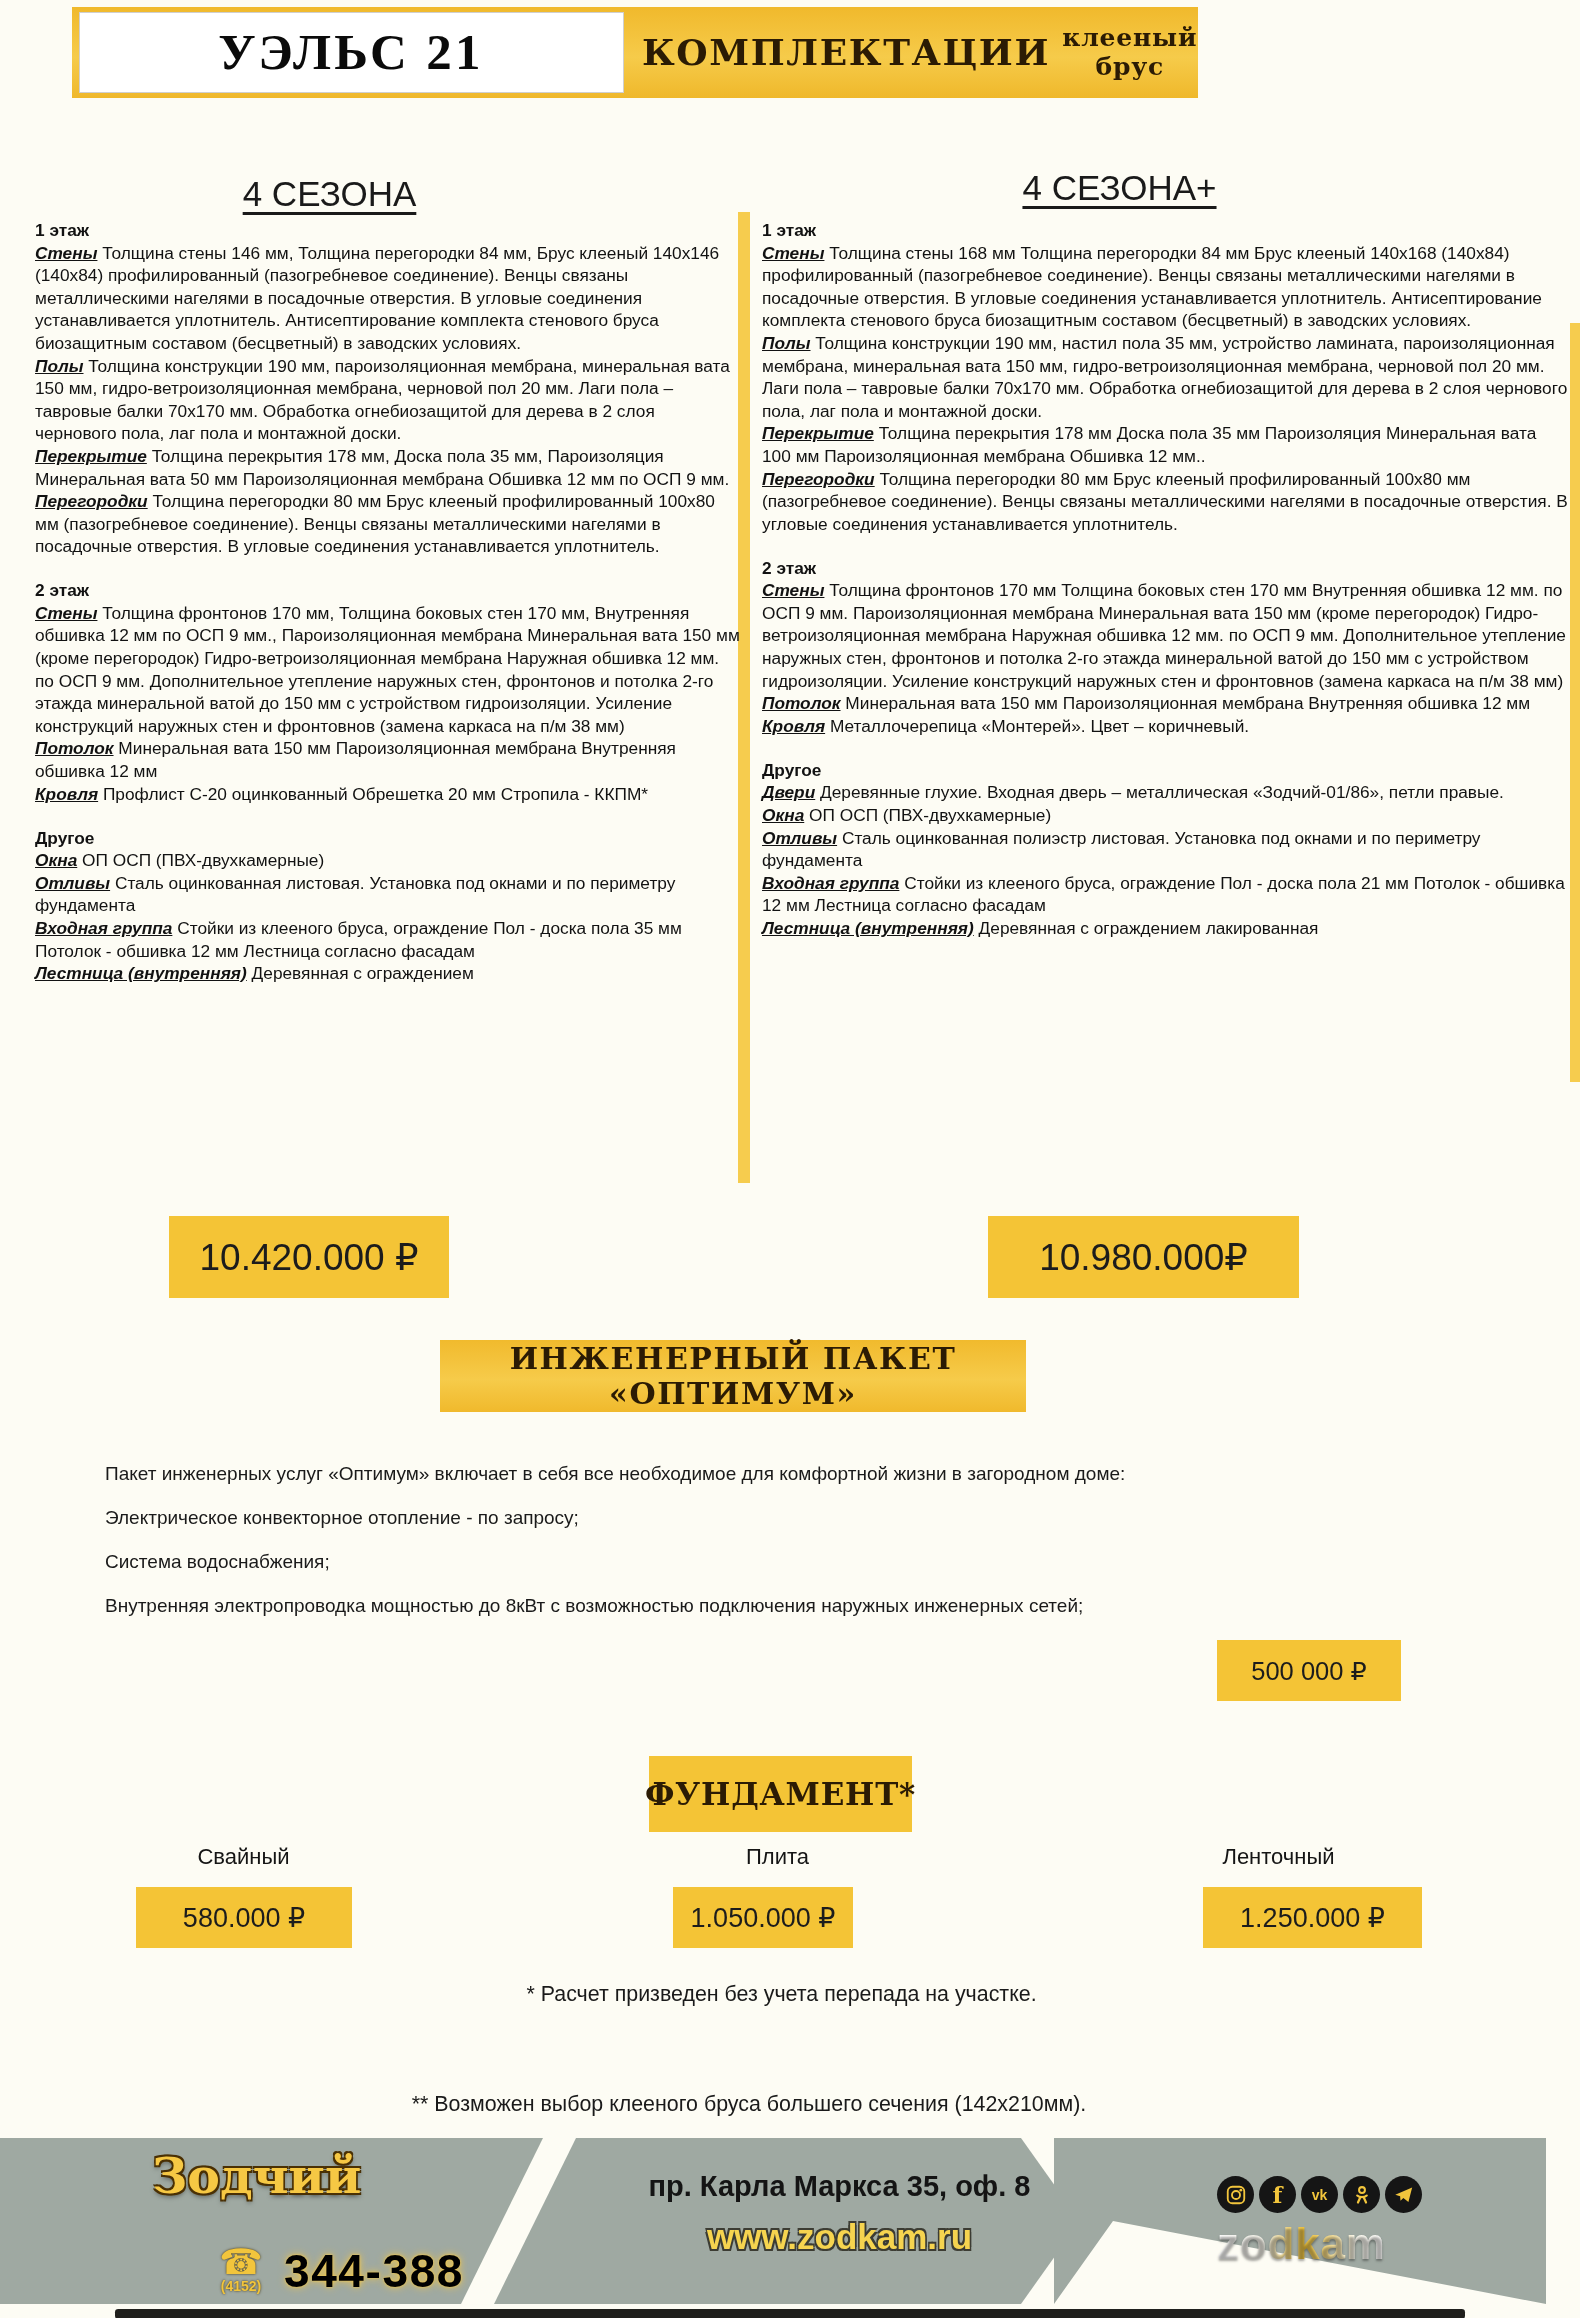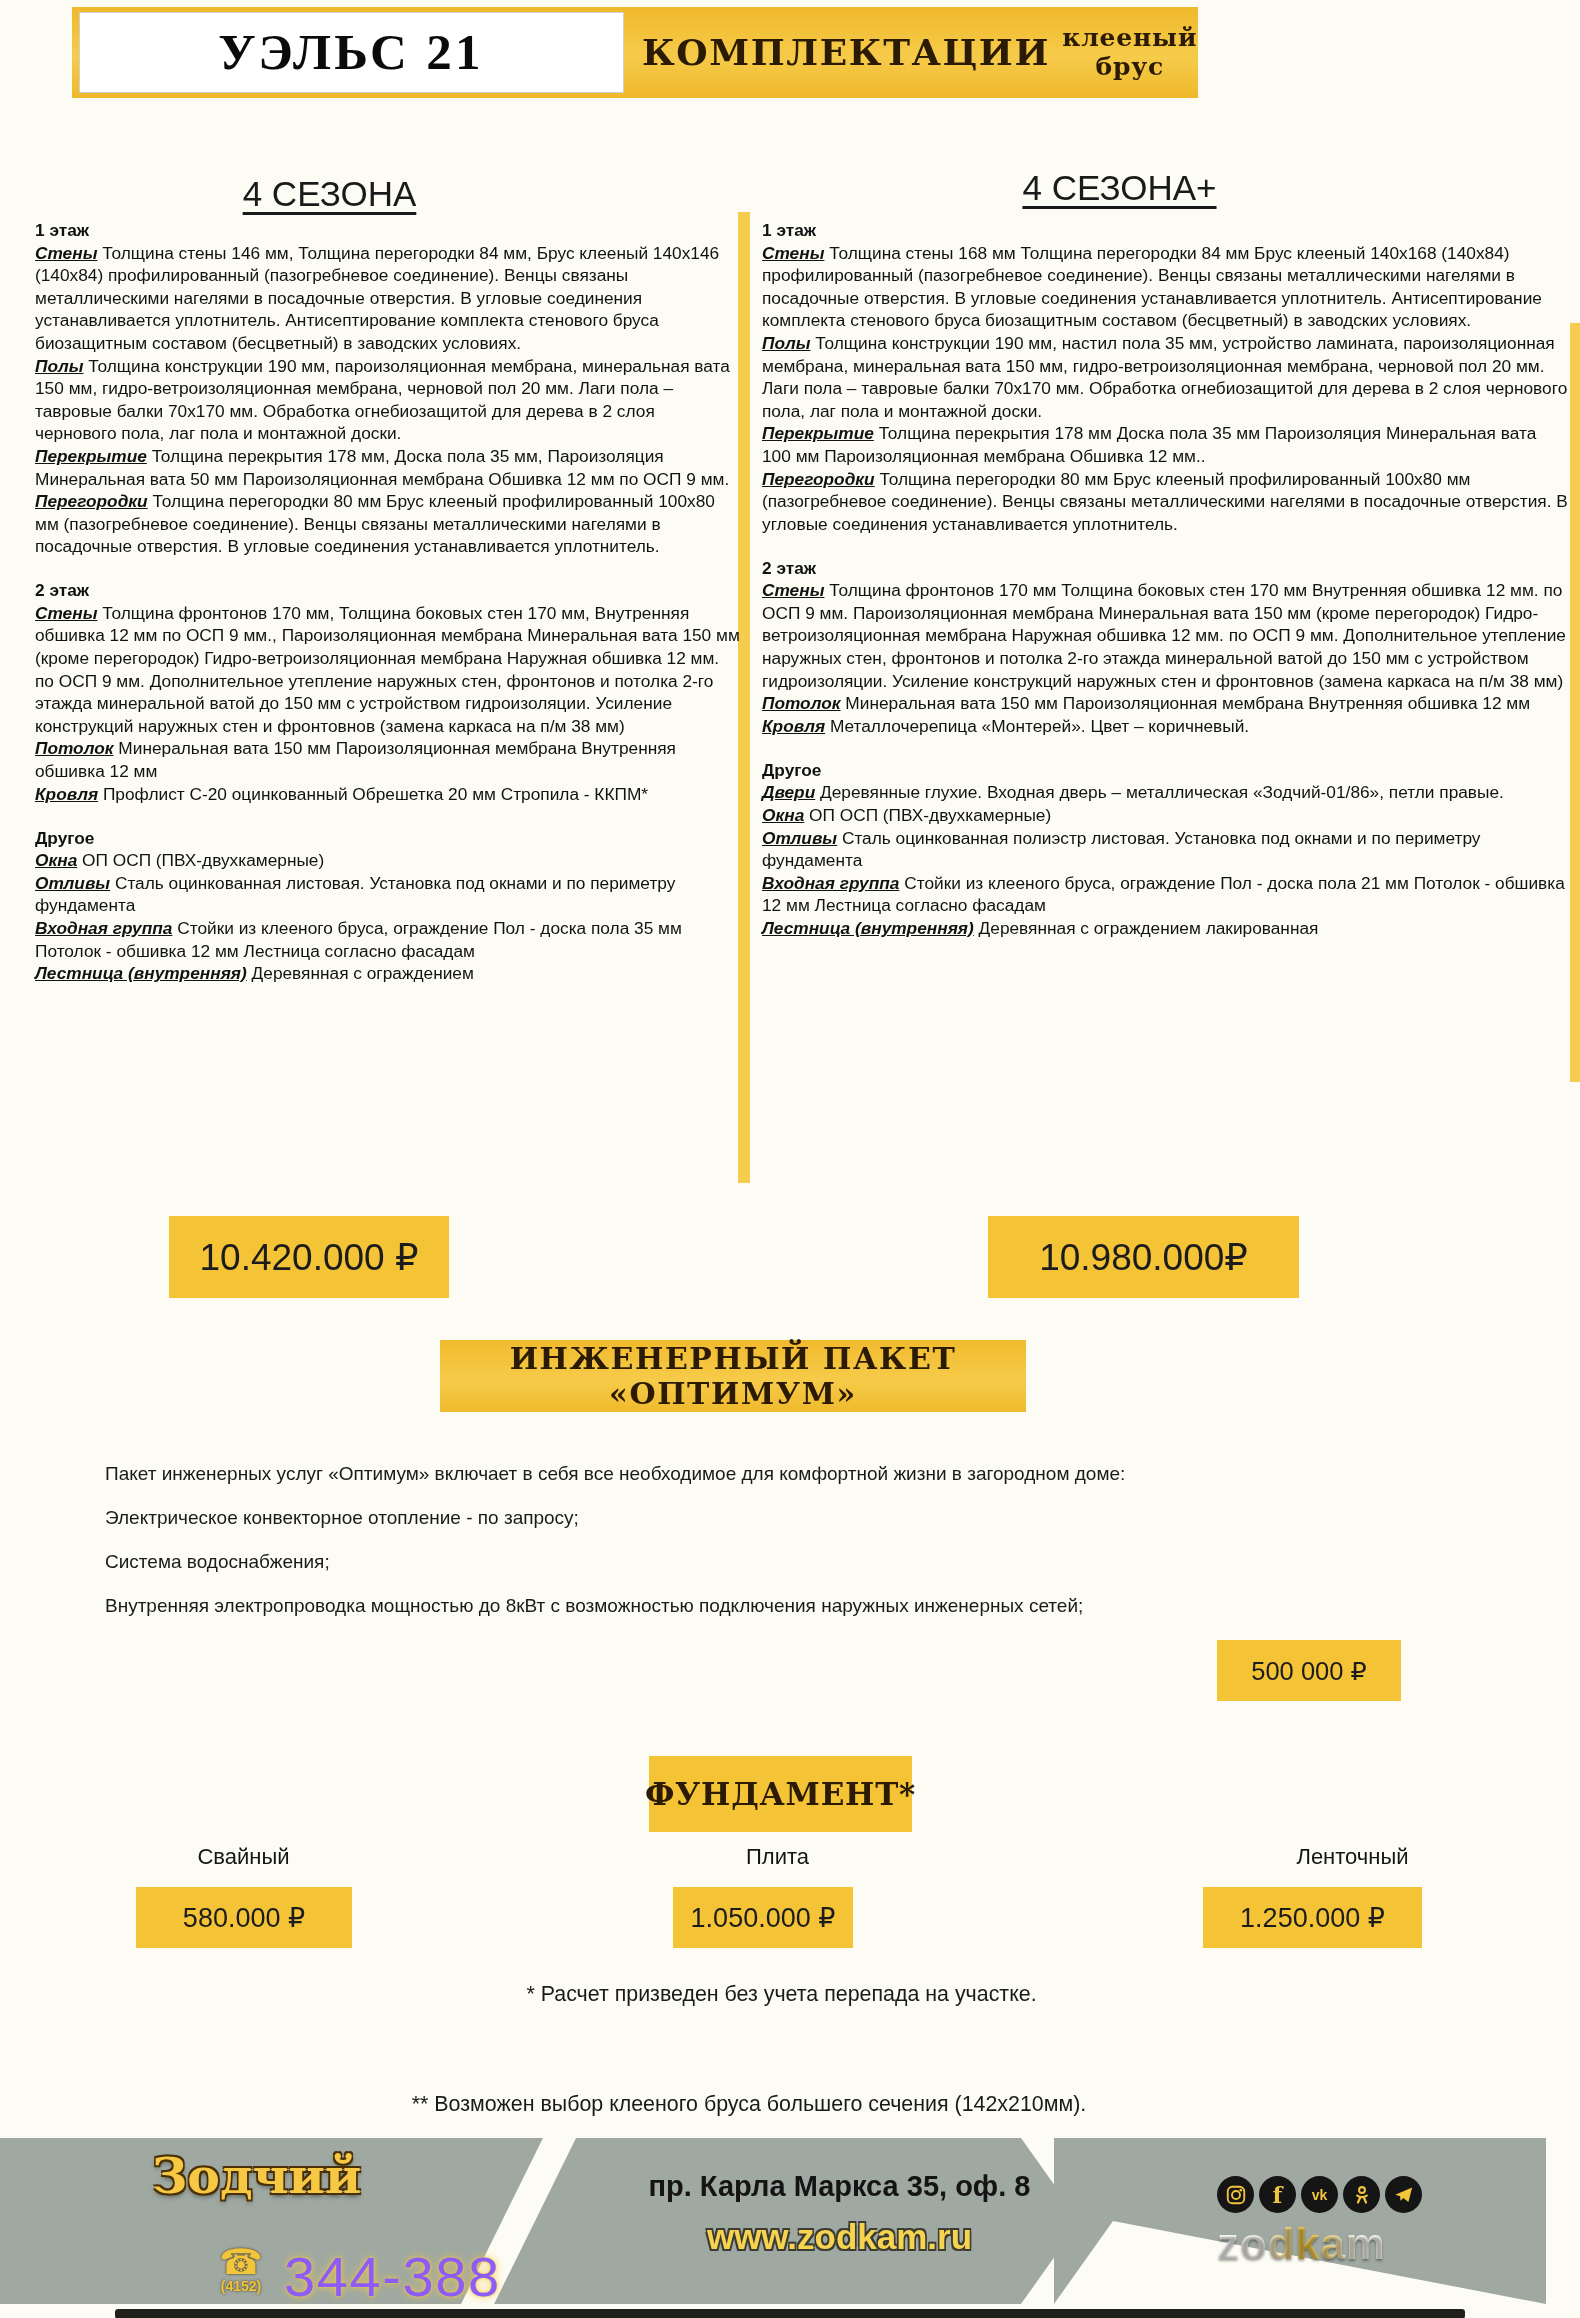--- a/index.html
+++ b/index.html
@@ -47,21 +47,21 @@
   .polyA{clip-path:polygon(0 0,543px 0,461px 100%,0 100%);}
   .polyB{clip-path:polygon(576px 0,1021px 0,1080px 50%,1021px 100%,494px 100%);}
   .polyC{clip-path:polygon(1054px 0,1546px 0,1546px 100%,1113px 50%,1054px 100%);}
   .brand-logo{left:152px;top:2147px;width:206px;text-align:center;
     font-family:"DejaVu Serif",serif;font-weight:bold;font-size:49px;
     color:#F6C844;
     text-shadow:-1.6px -1.6px 0 #4a3004,1.6px -1.6px 0 #4a3004,-1.6px 1.6px 0 #4a3004,1.6px 1.6px 0 #4a3004,0 3.3px 5px rgba(0,0,0,.55);}
   .phone-icon{left:212px;top:2244px;width:58px;text-align:center;color:#F2C53C;font-size:35px;line-height:35px;
     text-shadow:0 0 2.5px #3a2a00;}
   .phone-code{font-size:14px;font-weight:bold;line-height:15px;display:block;color:#F2C53C;}
-  .phone-number{left:284px;top:2244px;font-size:56px;font-weight:normal;color:#8b5cf6;letter-spacing:1.6px;
+  .phone-number{left:284px;top:2244px;font-size:46px;font-weight:bold;color:#000000;letter-spacing:1.6px;
     text-shadow:0 0 8.2px rgba(246,200,68,.95),0 0 2.5px #F6C844;}
   .address{left:609px;top:2170px;width:461px;text-align:center;font-size:29px;font-weight:bold;color:#141414;}
   .website{left:609px;top:2217px;width:461px;text-align:center;font-size:35px;font-weight:bold;color:#F6D44F;
     text-shadow:-1.6px -1.6px 0 #3c3c33,1.6px -1.6px 0 #3c3c33,-1.6px 1.6px 0 #3c3c33,1.6px 1.6px 0 #3c3c33;}
   .social-row{left:1217px;top:2176px;display:flex;gap:5px;}
   .social{width:37px;height:37px;border-radius:50%;background:#151515;color:#F2C53C;
     display:flex;align-items:center;justify-content:center;font-weight:bold;}
   .social.fb{font-family:"DejaVu Serif",serif;font-size:23px;}
   .social.vk{font-size:14px;letter-spacing:0;}
   .handle{left:1217px;top:2219px;font-size:44px;font-weight:bold;color:#F0EFE4;letter-spacing:0.8px;
@@ -142,21 +142,21 @@
   <div>Внутренняя электропроводка мощностью до 8кВт с возможностью подключения наружных инженерных сетей;</div>
 </div>
 <div class="abs center price-box small-price" style="left:1217px;top:1640px;width:184px;height:61px;">500 000 ₽</div>
 
 <div class="abs center yellow" style="left:649px;top:1756px;width:263px;height:76px;">
   <span class="slav" style="font-size:31px;letter-spacing:0.8px;">ФУНДАМЕНТ*</span>
 </div>
 
 <div class="abs center found-label" style="left:120px;top:1844px;width:247px;">Свайный</div>
 <div class="abs center found-label" style="left:654px;top:1844px;width:247px;">Плита</div>
-<div class="abs center found-label" style="left:1229px;top:1844px;width:247px;">Ленточный</div>
+<div class="abs center found-label" style="left:1155px;top:1844px;width:247px;">Ленточный</div>
 
 <div class="abs center price-box mid-price" style="left:136px;top:1887px;width:216px;height:61px;">580.000  ₽</div>
 <div class="abs center price-box mid-price" style="left:673px;top:1887px;width:180px;height:61px;">1.050.000  ₽</div>
 <div class="abs center price-box mid-price" style="left:1203px;top:1887px;width:219px;height:61px;">1.250.000  ₽</div>
 
 <div class="abs center note" style="left:296px;top:1982px;width:971px;">* Расчет призведен без учета перепада на участке.</div>
 <div class="abs center note" style="left:214px;top:2092px;width:1070px;">** Возможен выбор клееного бруса большего сечения (142х210мм).</div>
 
 <div class="abs footer-wrap">
   <div class="footer-poly polyA"></div>

